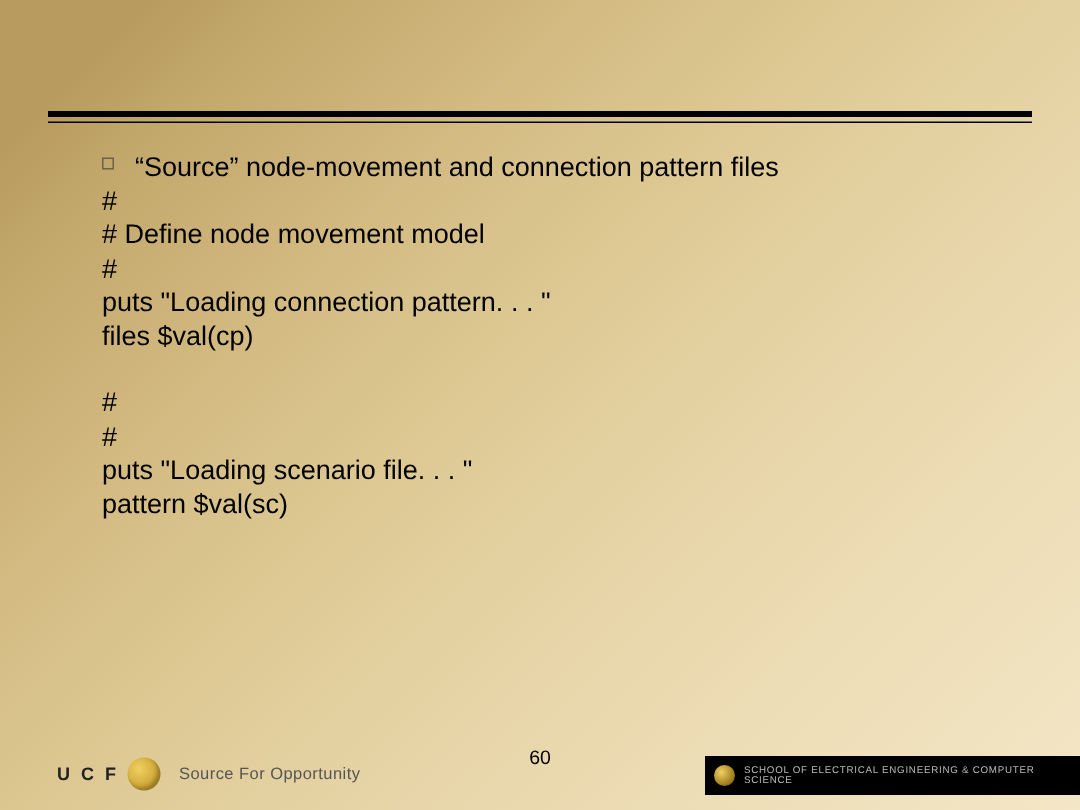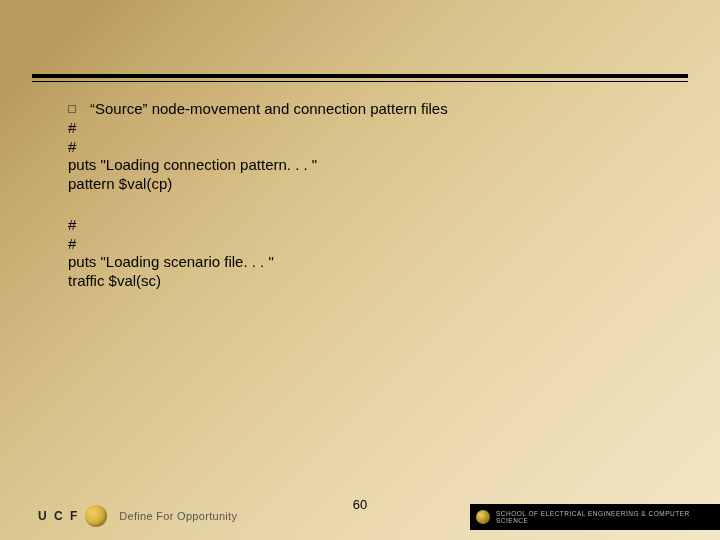--- a/index.html
+++ b/index.html
@@ -21,21 +21,21 @@
   .hr-thick {
     margin: 0 32px;
     border-top: 4px solid #000;
   }
   .hr-thin {
     margin: 3px 32px 0 32px;
     border-top: 1px solid #000;
   }
   .content {
     margin: 18px 68px 0 68px;
-    font-size: 15px;
+    font-size: 18px;
     color: #000;
     line-height: 1.25;
   }
   .bullet-line {
     display: flex;
     align-items: flex-start;
   }
   .bullet-marker {
     width: 8px;
     height: 8px;
@@ -124,35 +124,36 @@
 <div class="topspace"></div>
 <div class="hr-thick"></div>
 <div class="hr-thin"></div>
 
 <div class="content">
   <div class="bullet-line">
     <span class="bullet-marker"></span>
     <span>“Source” node-movement and connection pattern files</span>
   </div>
   <div>#</div>
+  <div># Define node movement model</div>
   <div>#</div>
   <div>puts "Loading connection pattern. . . "</div>
-  <div>pattern $val(cp)</div>
+  <div>files $val(cp)</div>
 
   <div class="block2">
     <div>#</div>
     <div>#</div>
     <div>puts "Loading scenario file. . . "</div>
-    <div>traffic $val(sc)</div>
+    <div>pattern $val(sc)</div>
   </div>
 </div>
 
 <div class="footer">
   <div class="ucf">
     <span class="ucf-text">U C F</span>
     <span class="pegasus"></span>
-    <span class="sfo">Define For Opportunity</span>
+    <span class="sfo">Source For Opportunity</span>
   </div>
   <div class="pagenum">60</div>
   <div class="school-badge">
     <span>SCHOOL OF ELECTRICAL ENGINEERING &amp; COMPUTER SCIENCE</span>
   </div>
 </div>
 
 </body></html>

